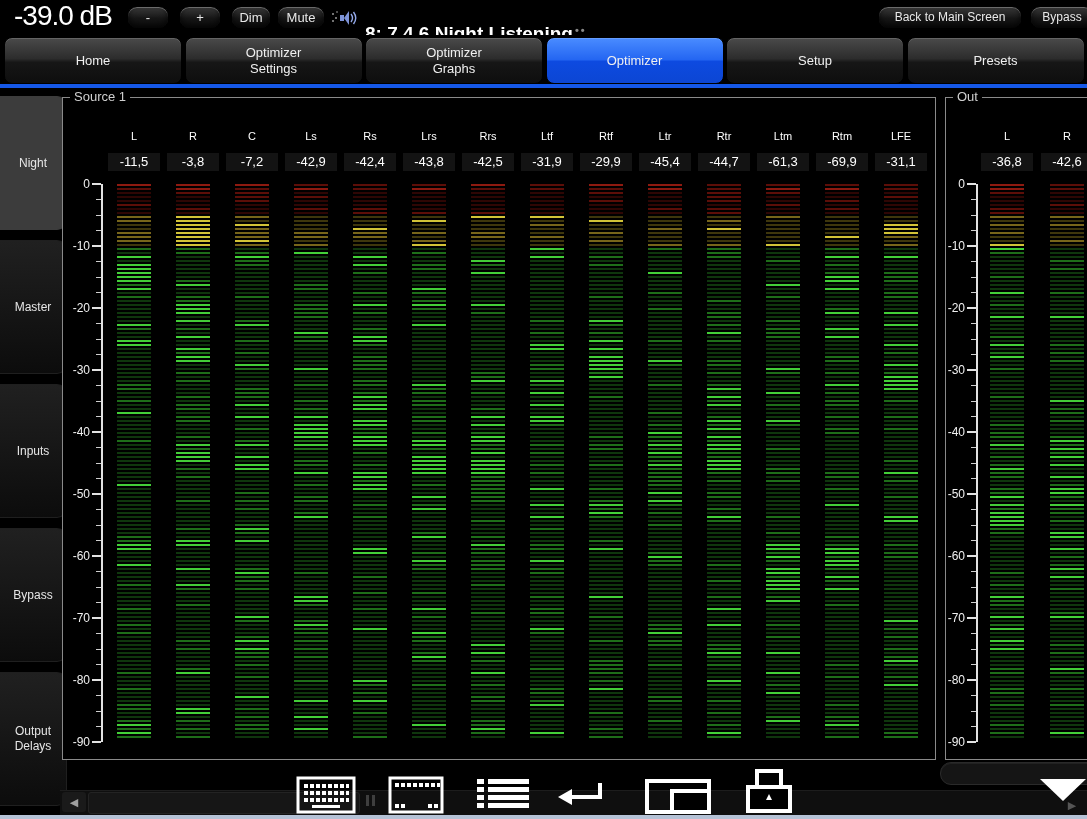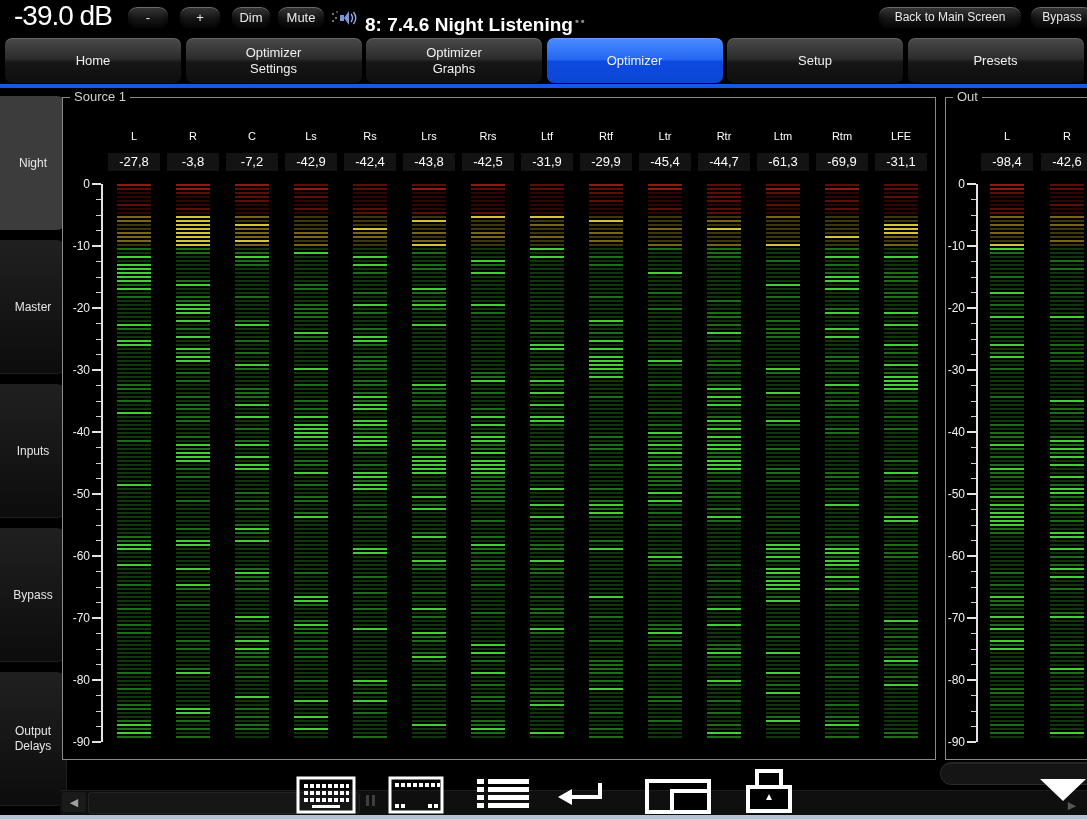--- a/index.html
+++ b/index.html
@@ -5,21 +5,21 @@
   html,body{margin:0;padding:0;background:#222;}
   #app{position:relative;width:1087px;height:819px;background:#000;overflow:hidden;
        font-family:"Liberation Sans",sans-serif;color:#fff;}
   
   #topbar{position:absolute;left:0;top:0;width:1087px;height:35px;background:#000;}
   .vol{position:absolute;left:14px;top:0px;font-size:28px;letter-spacing:-1px;color:#fff;}
   .pill{position:absolute;top:6px;height:21px;border-radius:10px;border:1px solid #000;
         background:linear-gradient(#3a3a3a,#161616 55%,#0d0d0d);
         box-shadow:inset 0 1px 0 rgba(255,255,255,.28), inset 0 -3px 6px rgba(0,0,0,.7);
         color:#e8e8e8;font-size:13px;text-align:center;line-height:21px;cursor:pointer;}
-  .title{position:absolute;left:345px;top:14px;font-size:19px;font-weight:bold;color:#fff;white-space:nowrap;}
+  .title{position:absolute;left:345px;top:23px;font-size:19px;font-weight:bold;color:#fff;white-space:nowrap;}
   .title .dots{font-size:11px;color:#8a8a8a;vertical-align:6px;letter-spacing:2px;margin-left:2px;}
   
   #tabbar{position:absolute;left:0;top:35px;width:1087px;height:49px;background:#000;}
   .tab{position:absolute;top:2px;height:45px;width:176px;border-radius:8px;border:1px solid #000;
        background:linear-gradient(#4a4a4a,#2c2c2c 46%,#161616 54%,#0e0e0e);
        box-shadow:inset 0 1px 0 rgba(255,255,255,.15);
        display:flex;flex-direction:column;align-items:center;justify-content:center;
        font-size:13px;color:#f0f0f0;text-align:center;line-height:16px;cursor:pointer;}
   .tab.active{background:linear-gradient(#4a8cff,#2466f2 48%,#0d4ae0 52%,#0c46d4);}
   #bluestrip{position:absolute;left:0;top:84px;width:1087px;height:4px;background:#1558e8;}
@@ -163,21 +163,21 @@
       <div class="tick-minor" style="left: 33px; top: 550.5px; width: 5px;"></div>
       <div class="tick-minor" style="left: 33px; top: 566px; width: 5px;"></div>
       <div class="tick-major" style="left: 29px; top: 581px; width: 9px;"></div>
       <div class="tick-label" style="left: -3px; top: 575px;">-80</div>
       <div class="tick-minor" style="left: 33px; top: 597px; width: 5px;"></div>
       <div class="tick-minor" style="left: 33px; top: 612.5px; width: 5px;"></div>
       <div class="tick-minor" style="left: 33px; top: 628px; width: 5px;"></div>
       <div class="tick-major" style="left: 29px; top: 643px; width: 9px;"></div>
       <div class="tick-label" style="left: -3px; top: 637px;">-90</div>
       <div class="ch-label" style="left: 46px; top: 32px;">L</div>
-      <div class="ch-value" style="left: 45px; top: 55px;">-27,8</div>
+      <div class="ch-value" style="left: 45px; top: 55px;">-11,5</div>
       <div class="meter-col" style="left: 54px; top: 86px;">
         <div class="seg" style="background: rgb(142, 26, 16);"></div>
         <div class="seg" style="background: rgb(92, 14, 8);"></div>
         <div class="seg" style="background: rgb(46, 6, 4);"></div>
         <div class="seg" style="background: rgb(46, 6, 4);"></div>
         <div class="seg" style="background: rgb(46, 6, 4);"></div>
         <div class="seg" style="background: rgb(92, 14, 8);"></div>
         <div class="seg" style="background: rgb(46, 6, 4);"></div>
         <div class="seg" style="background: rgb(46, 6, 4);"></div>
         <div class="seg" style="background: rgb(119, 101, 26);"></div>
@@ -2216,21 +2216,21 @@
       <div class="tick-minor" style="left: 25px; top: 550.5px; width: 5px;"></div>
       <div class="tick-minor" style="left: 25px; top: 566px; width: 5px;"></div>
       <div class="tick-major" style="left: 21px; top: 581px; width: 9px;"></div>
       <div class="tick-label" style="left: -11px; top: 575px;">-80</div>
       <div class="tick-minor" style="left: 25px; top: 597px; width: 5px;"></div>
       <div class="tick-minor" style="left: 25px; top: 612.5px; width: 5px;"></div>
       <div class="tick-minor" style="left: 25px; top: 628px; width: 5px;"></div>
       <div class="tick-major" style="left: 21px; top: 643px; width: 9px;"></div>
       <div class="tick-label" style="left: -11px; top: 637px;">-90</div>
       <div class="ch-label" style="left: 36px; top: 32px;">L</div>
-      <div class="ch-value" style="left: 35px; top: 55px;">-98,4</div>
+      <div class="ch-value" style="left: 35px; top: 55px;">-36,8</div>
       <div class="meter-col" style="left: 44px; top: 86px;">
         <div class="seg" style="background: rgb(142, 26, 16);"></div>
         <div class="seg" style="background: rgb(142, 26, 16);"></div>
         <div class="seg" style="background: rgb(92, 14, 8);"></div>
         <div class="seg" style="background: rgb(46, 6, 4);"></div>
         <div class="seg" style="background: rgb(46, 6, 4);"></div>
         <div class="seg" style="background: rgb(46, 6, 4);"></div>
         <div class="seg" style="background: rgb(92, 14, 8);"></div>
         <div class="seg" style="background: rgb(92, 14, 8);"></div>
         <div class="seg" style="background: rgb(119, 101, 26);"></div>

